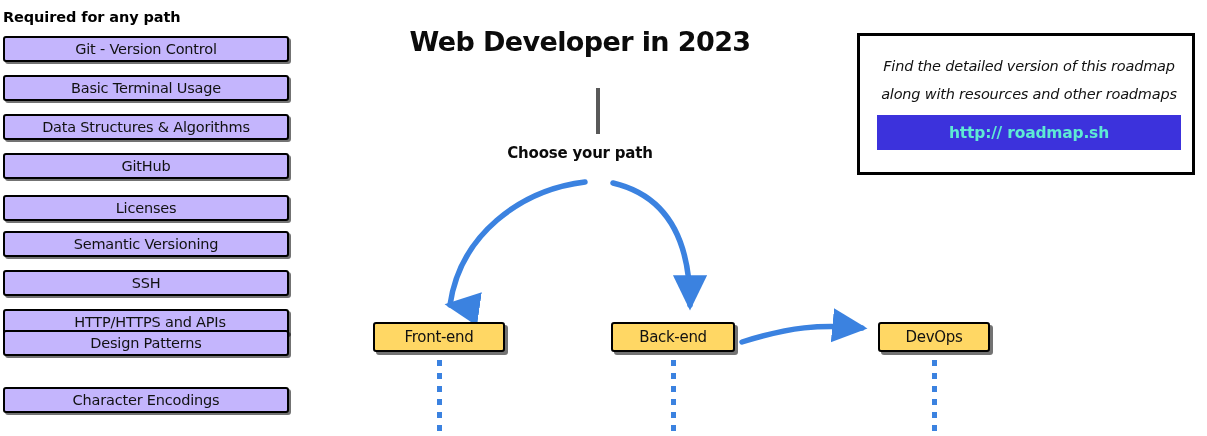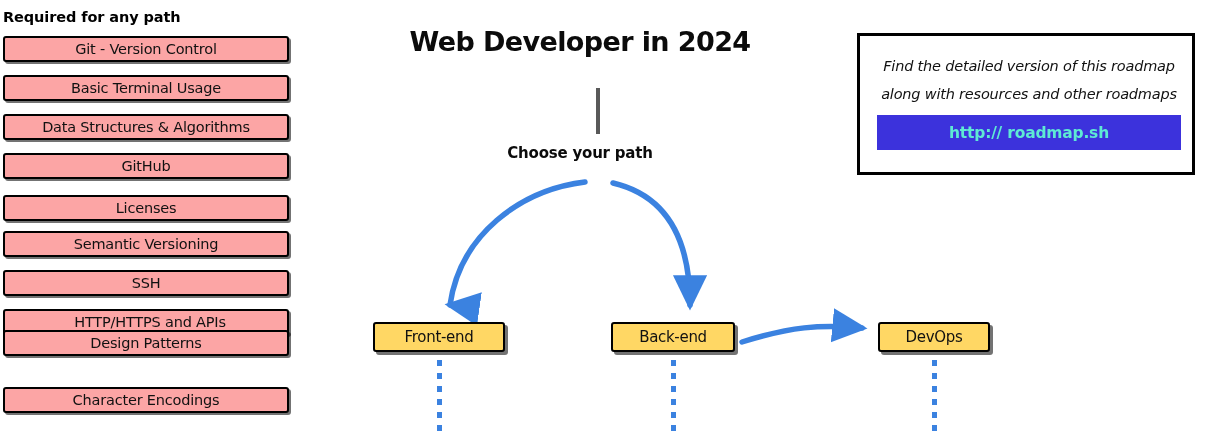--- a/index.html
+++ b/index.html
@@ -36,21 +36,21 @@
     letter-spacing: -0.1px;
     white-space: nowrap;
     margin-top: 8px;
   }
   .skill-box {
     position: absolute;
     left: 3px;
     width: 286px;
     height: 26px;
     box-sizing: border-box;
-    background: #fca5a5;
+    background: #c4b5fd;
     border: 2.5px solid #000000;
     border-radius: 3px;
     box-shadow: 2px 2px 0 rgba(0,0,0,0.55);
     display: flex;
     align-items: center;
     justify-content: center;
   }
   .skill-label {
     font-size: 14.5px;
     color: #111111;
@@ -217,21 +217,21 @@
       </div>
       <div class="skill-box" style="top: 330px; text-align: center;">
         <span class="skill-label">Design Patterns</span>
       </div>
       <div class="skill-box" style="top: 387px;">
         <span class="skill-label">Character Encodings</span>
       </div>
     </div>
 
   <div id="center-area">
-    <div id="roadmap-title">Web Developer in 2024</div>
+    <div id="roadmap-title">Web Developer in 2023</div>
     <div id="trunk-line"></div>
     <div id="choose-path-label">Choose your path</div>
   </div>
 
   <svg id="arrow-layer" viewBox="0 0 1207 436">
     <defs>
       <marker id="ah-down" markerWidth="7" markerHeight="7" refX="3.1" refY="5.4" orient="auto" markerUnits="strokeWidth">
         <path d="M0,0 L6.2,0 L3.1,6.4 Z" fill="#3b82e0"></path>
       </marker>
       <marker id="ah-right" markerWidth="7" markerHeight="7" refX="5.4" refY="3.1" orient="auto" markerUnits="strokeWidth">

